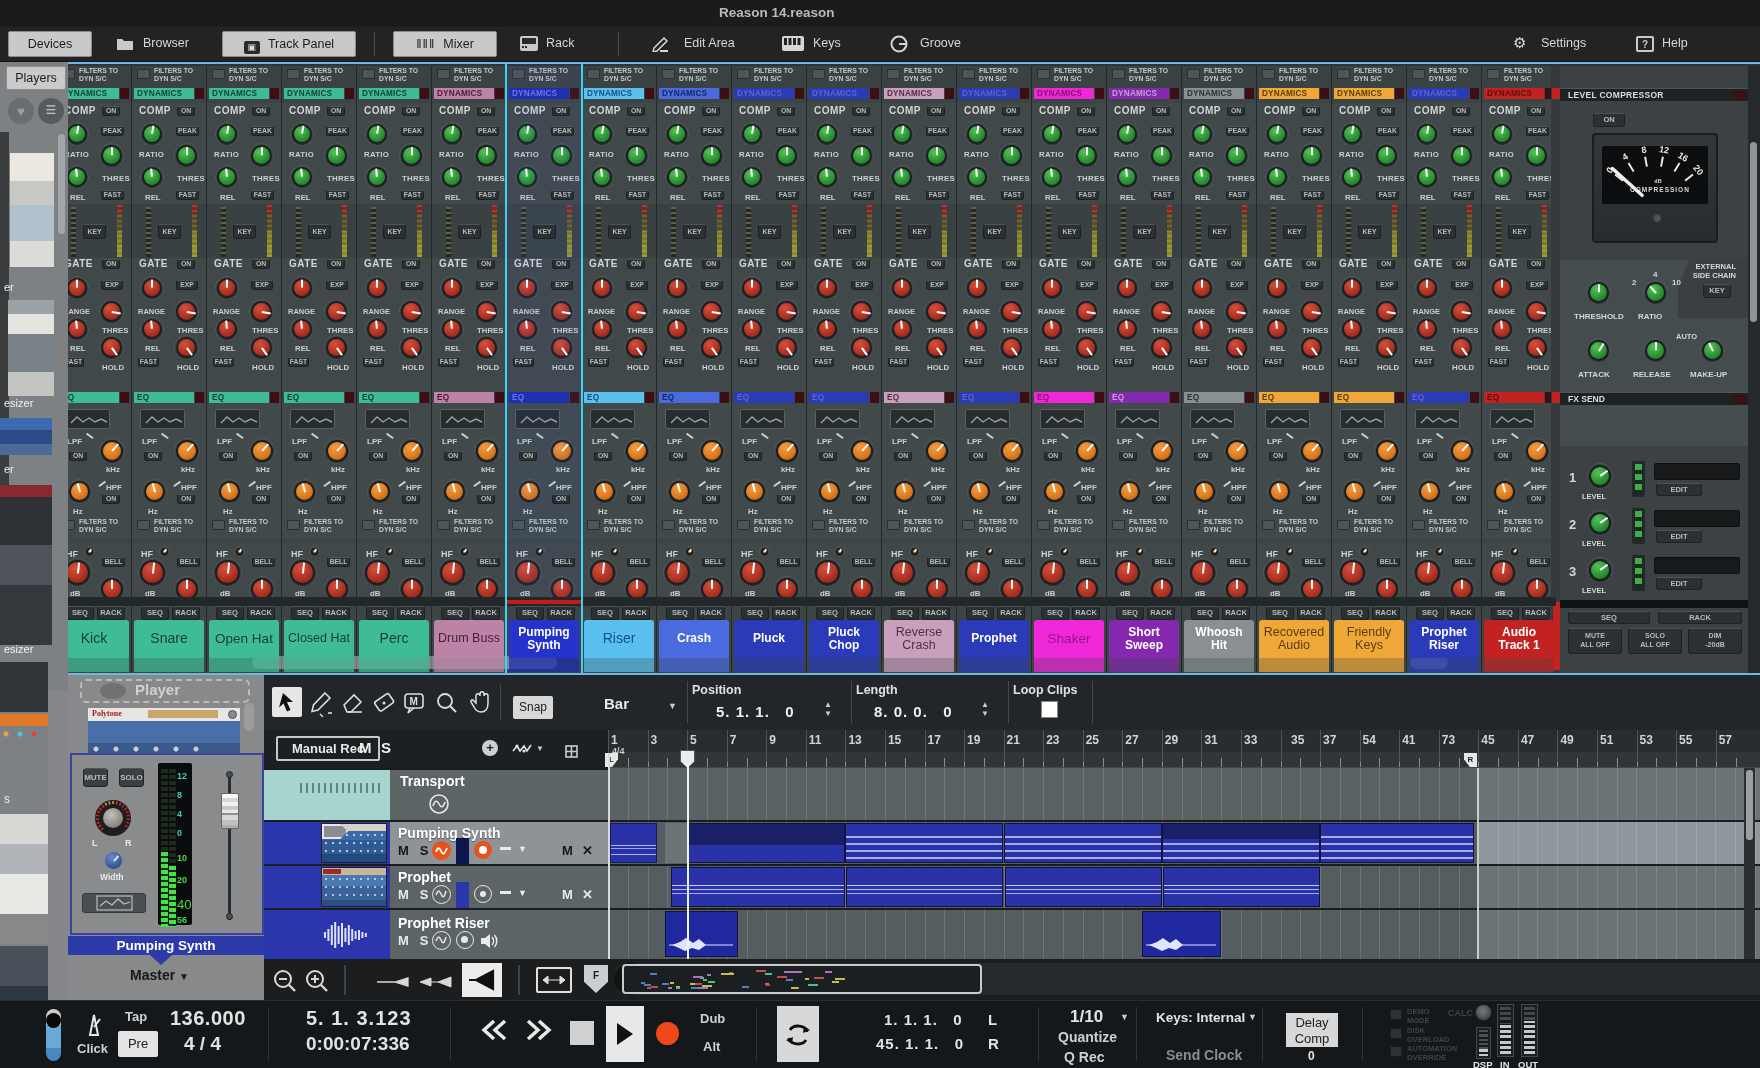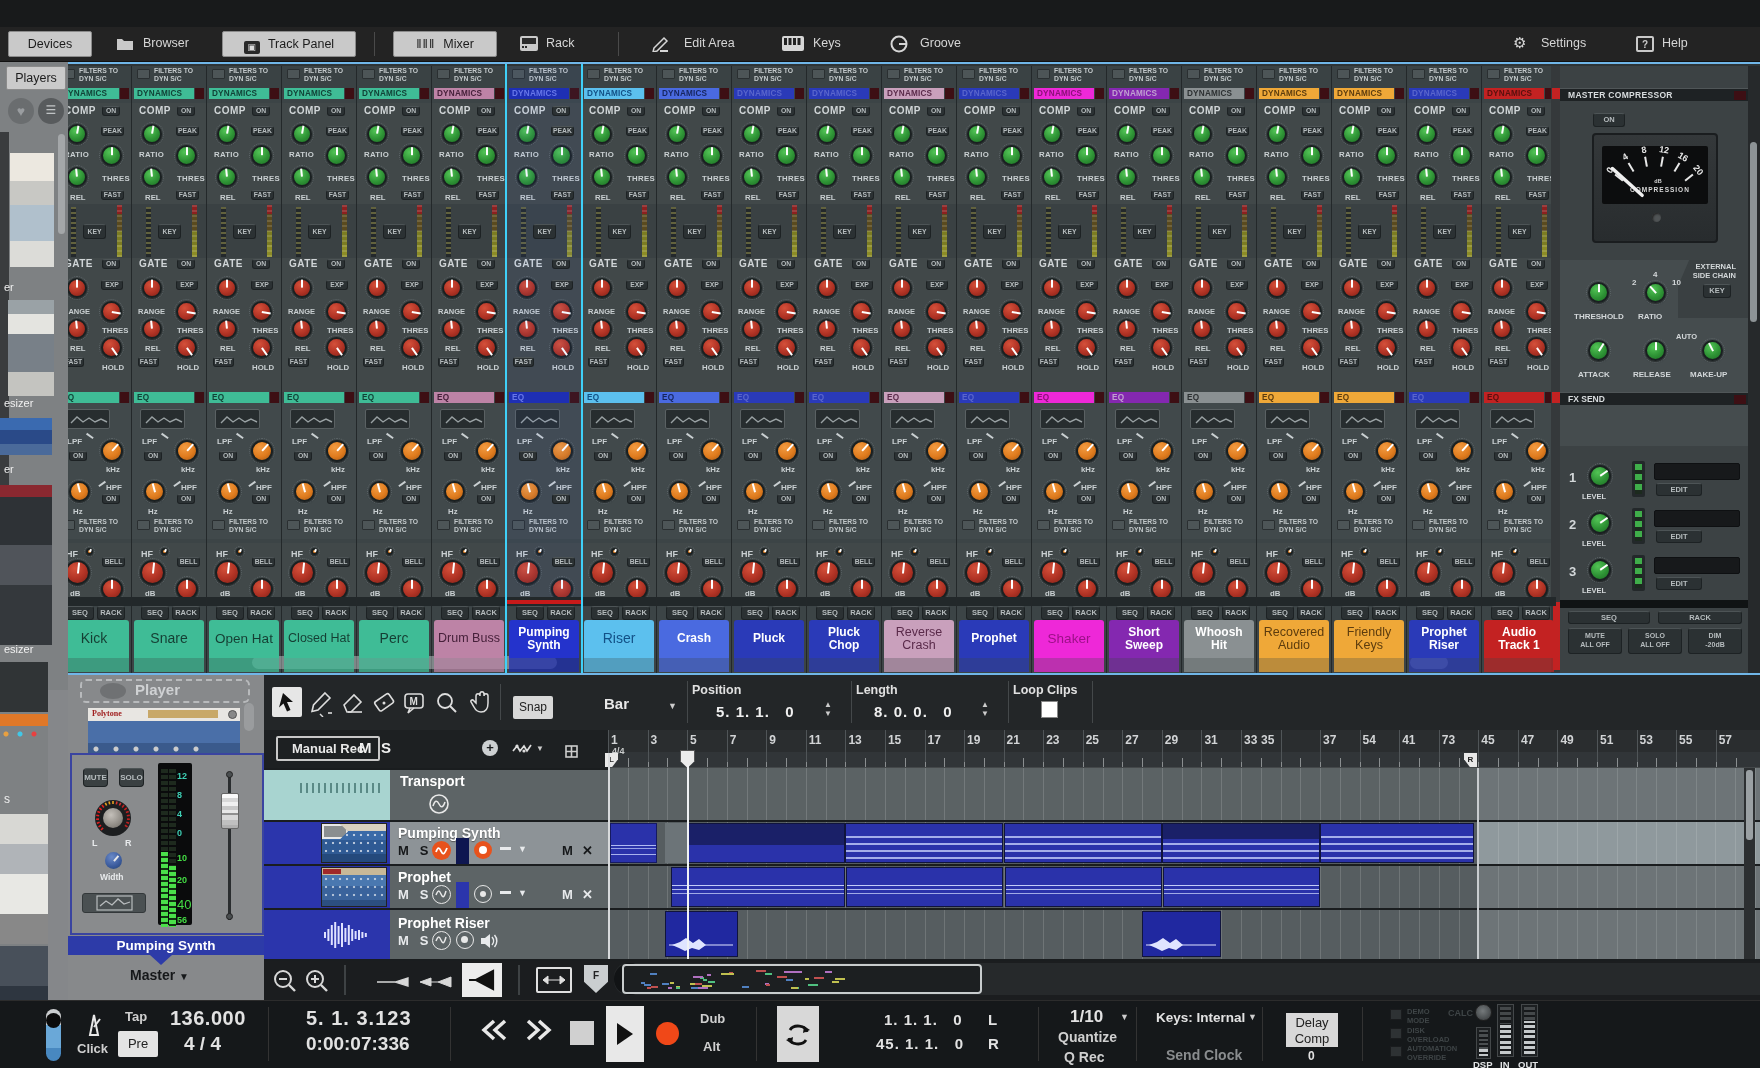--- a/index.html
+++ b/index.html
@@ -33,20 +33,21 @@
 #master{position:absolute;left:1492px;top:2px;width:188px;height:609px;background:#3c4244}
 .mlab{position:absolute;color:#d3d7d9;font-weight:bold}
 
 #seq{left:0;top:675px;width:1760px;height:325px}
 
 #trans{left:0;top:1000px;width:1760px;height:68px;background:#15181a;border-top:1px solid #2c2c2c;color:#e8e8e8}
 .tnum{position:absolute;font-weight:bold;color:#e2e2e2}
 .tsm{position:absolute;font-weight:bold;color:#cfcfcf}
 </style></head><body>
 <div id="root">
+<div class="ab" id="title">Reason 14.reason</div>
 <div class="ab" id="tbar">
 <div class="tbtn" style="left:8px;width:84px">Devices</div>
 <svg class="ab" style="left:117px;top:10px" width="16" height="13">
         <path d="M0 2 h5 l2 2 h9 v9 h-16z" fill="#c9c9c9"></path>
       </svg>
 <div class="tlab" style="left:143px">Browser</div>
 <div class="tbtn" style="left:222px;width:134px"><span style="display:inline-block;width:16px;height:13px;background:#2a2a2a;border-radius:2px;vertical-align:-2px;margin-right:8px;color:#ddd;font-size:9px;line-height:13px">▣</span>Track Panel</div>
 <div class="tdiv" style="left:374px"></div>
 <div class="tbtn" style="left:393px;width:104px"><span style="letter-spacing:1px;margin-right:8px;font-size:13px">ǁǁǁ</span>Mixer</div>
 <svg class="ab" style="left:520px;top:9px" width="18" height="15">
@@ -1847,21 +1848,21 @@
         <div class="nm" style="top:554px;height:38px;background:#c32222;color:#ffffff;font-size:12px;font-weight:bold;border-radius:3px 3px 0 0;line-height:1.05;">Audio<br>Track 1</div>
         <div class="nm" style="top:592px;height:14px;background:#c32222;opacity:.72"></div>
       </div>
 <div class="ab" style="left:1483px;top:2px;width:11px;height:609px;background:#35393b">
 <div class="ab" style="left:1px;top:22px;width:10px;height:11px;background:#c32222"></div>
 <div class="ab" style="left:1px;top:326px;width:10px;height:11px;background:#c32222"></div>
 <div class="ab" style="left:2px;top:536px;width:10px;height:68px;background:#c32222"></div>
 </div>
 <div id="master">
 <div class="ab" style="left:0;top:22px;width:188px;height:13px;background:#1e2224;border-top:1px solid #505658">
-          <span style="position:absolute;left:8px;top:1px;font-size:8.5px;font-weight:bold;color:#d8dcde;letter-spacing:.3px">MASTER COMPRESSOR</span>
+          <span style="position:absolute;left:8px;top:1px;font-size:8.5px;font-weight:bold;color:#d8dcde;letter-spacing:.3px">LEVEL COMPRESSOR</span>
           <span style="position:absolute;right:2px;top:2px;width:12px;height:9px;background:#3d0f14"></span>
         </div>
 <div class="btn" style="left:33px;top:47px;width:32px;height:14px;font-size:7.5px;line-height:12px">ON</div>
 <div class="ab" style="left:32px;top:67px;width:126px;height:110px;background:linear-gradient(#34383a,#282c2e);border:2px solid #1a1d1f;border-radius:4px">
 <div class="ab" style="left:8px;top:11px;width:106px;height:58px;background:#0c0d0e;border-radius:2px;overflow:hidden">
 <svg width="106" height="58">
 <line x1="20.9" y1="34.8" x2="13.1" y2="28.5" stroke="#e8e8e8" stroke-width="2"></line>
 <text x="7.7" y="27.1" fill="#e8e8e8" font-size="9" font-weight="bold" text-anchor="middle" transform="rotate(-51 7.7 24.1)">0</text>
 <line x1="31.6" y1="25.6" x2="26.5" y2="17.0" stroke="#e8e8e8" stroke-width="2"></line>
 <text x="23.0" y="13.9" fill="#e8e8e8" font-size="9" font-weight="bold" text-anchor="middle" transform="rotate(-31 23.0 10.9)">4</text>
@@ -2113,21 +2114,21 @@
         <div class="ab" style="left:477.7px;top:3px;color:#d2d4d6;font-size:12px;font-weight:bold">25</div>
         <div class="ab" style="left:514.3px;top:0;width:1px;height:38px;background:#505558"></div>
         <div class="ab" style="left:517.3px;top:3px;color:#d2d4d6;font-size:12px;font-weight:bold">27</div>
         <div class="ab" style="left:553.8px;top:0;width:1px;height:38px;background:#505558"></div>
         <div class="ab" style="left:556.8px;top:3px;color:#d2d4d6;font-size:12px;font-weight:bold">29</div>
         <div class="ab" style="left:593.4px;top:0;width:1px;height:38px;background:#505558"></div>
         <div class="ab" style="left:596.4px;top:3px;color:#d2d4d6;font-size:12px;font-weight:bold">31</div>
         <div class="ab" style="left:633.0px;top:0;width:1px;height:38px;background:#505558"></div>
         <div class="ab" style="left:636.0px;top:3px;color:#d2d4d6;font-size:12px;font-weight:bold">33</div>
         <div class="ab" style="left:672.5px;top:0;width:1px;height:38px;background:#505558"></div>
-        <div class="ab" style="left:653px;top:3px;color:#d2d4d6;font-size:12px;font-weight:bold">35</div>
+        <div class="ab" style="left:683px;top:3px;color:#d2d4d6;font-size:12px;font-weight:bold">35</div>
         <div class="ab" style="left:712.1px;top:0;width:1px;height:38px;background:#505558"></div>
         <div class="ab" style="left:715.1px;top:3px;color:#d2d4d6;font-size:12px;font-weight:bold">37</div>
         <div class="ab" style="left:751.6px;top:0;width:1px;height:38px;background:#505558"></div>
         <div class="ab" style="left:754.6px;top:3px;color:#d2d4d6;font-size:12px;font-weight:bold">54</div>
         <div class="ab" style="left:791.2px;top:0;width:1px;height:38px;background:#505558"></div>
         <div class="ab" style="left:794.2px;top:3px;color:#d2d4d6;font-size:12px;font-weight:bold">41</div>
         <div class="ab" style="left:830.8px;top:0;width:1px;height:38px;background:#505558"></div>
         <div class="ab" style="left:833.8px;top:3px;color:#d2d4d6;font-size:12px;font-weight:bold">73</div>
         <div class="ab" style="left:870.3px;top:0;width:1px;height:38px;background:#505558"></div>
         <div class="ab" style="left:873.3px;top:3px;color:#d2d4d6;font-size:12px;font-weight:bold">45</div>

